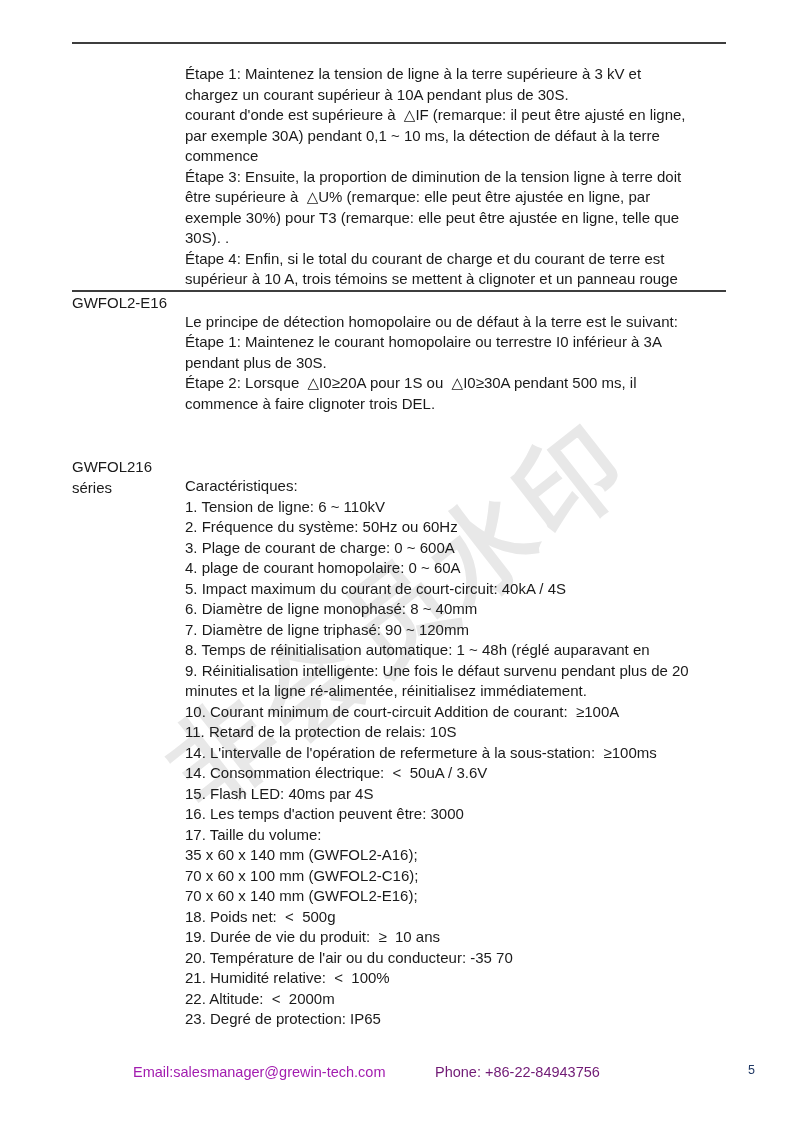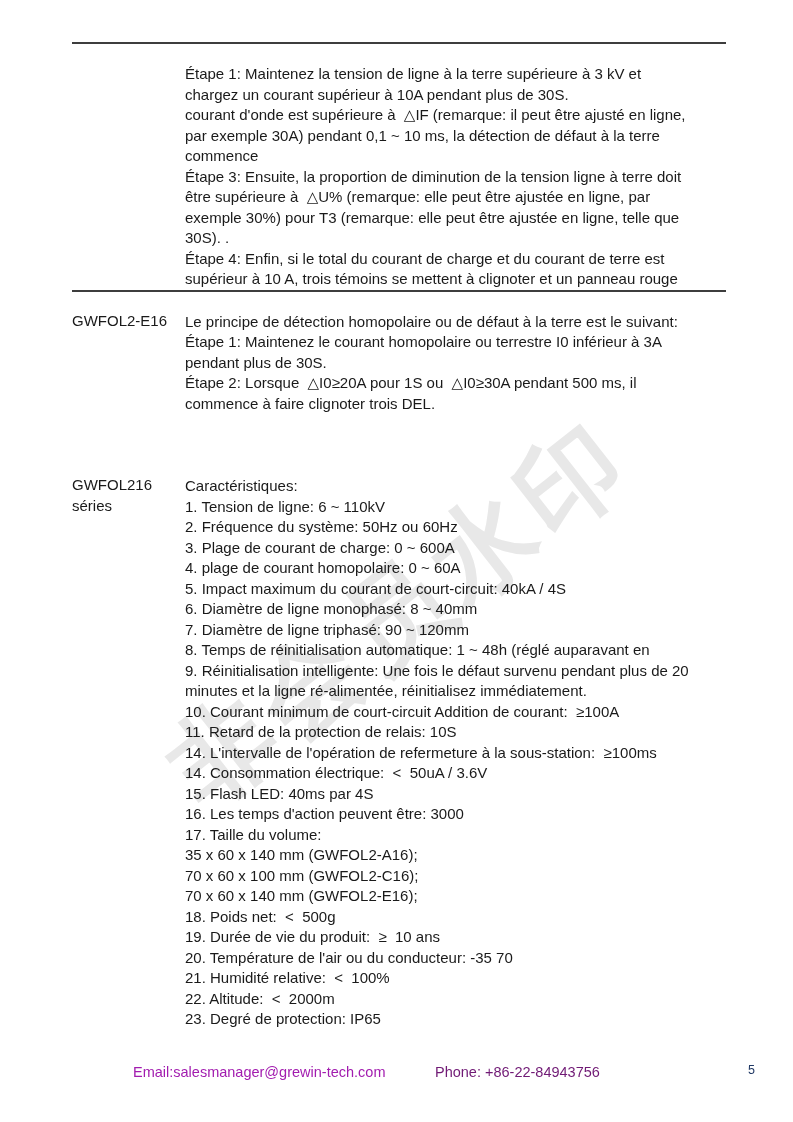--- a/index.html
+++ b/index.html
@@ -27,21 +27,21 @@
   }
   .doc-table{
     position:absolute;
     left:72px;top:42px;
     width:654px;
     z-index:1;
   }
   .row{display:flex;}
   .row.rule-top{border-top:2px solid #3d3d3d;}
   .row.gap-top{margin-top:42px;}
-  .cell-label{flex:0 0 113px;width:113px;padding-top:19px;}
+  .cell-label{flex:0 0 113px;width:113px;padding-top:1px;}
   .cell-content{flex:1;min-width:0;padding-top:20px;}
   .line{
     font-size:15px;
     line-height:20.5px;
     white-space:pre-wrap;
   }
   .footer-email{position:absolute;left:133px;top:1064px;font-size:14.5px;z-index:1;}
   .footer-phone{position:absolute;left:435px;top:1064px;font-size:14.5px;z-index:1;}
   .page-number{position:absolute;left:748px;top:1063px;font-size:12.5px;z-index:1;}
 </style>

